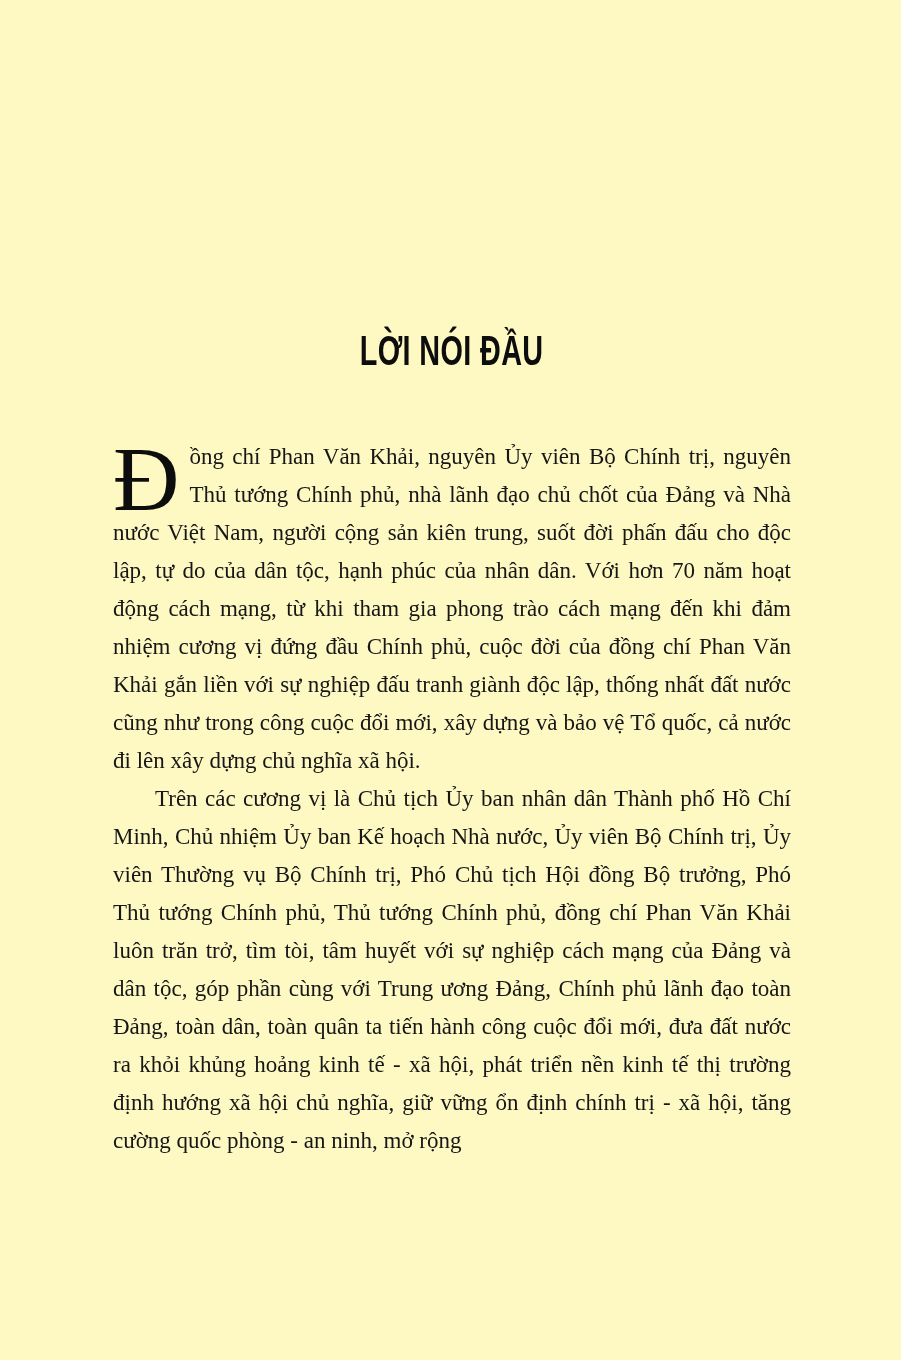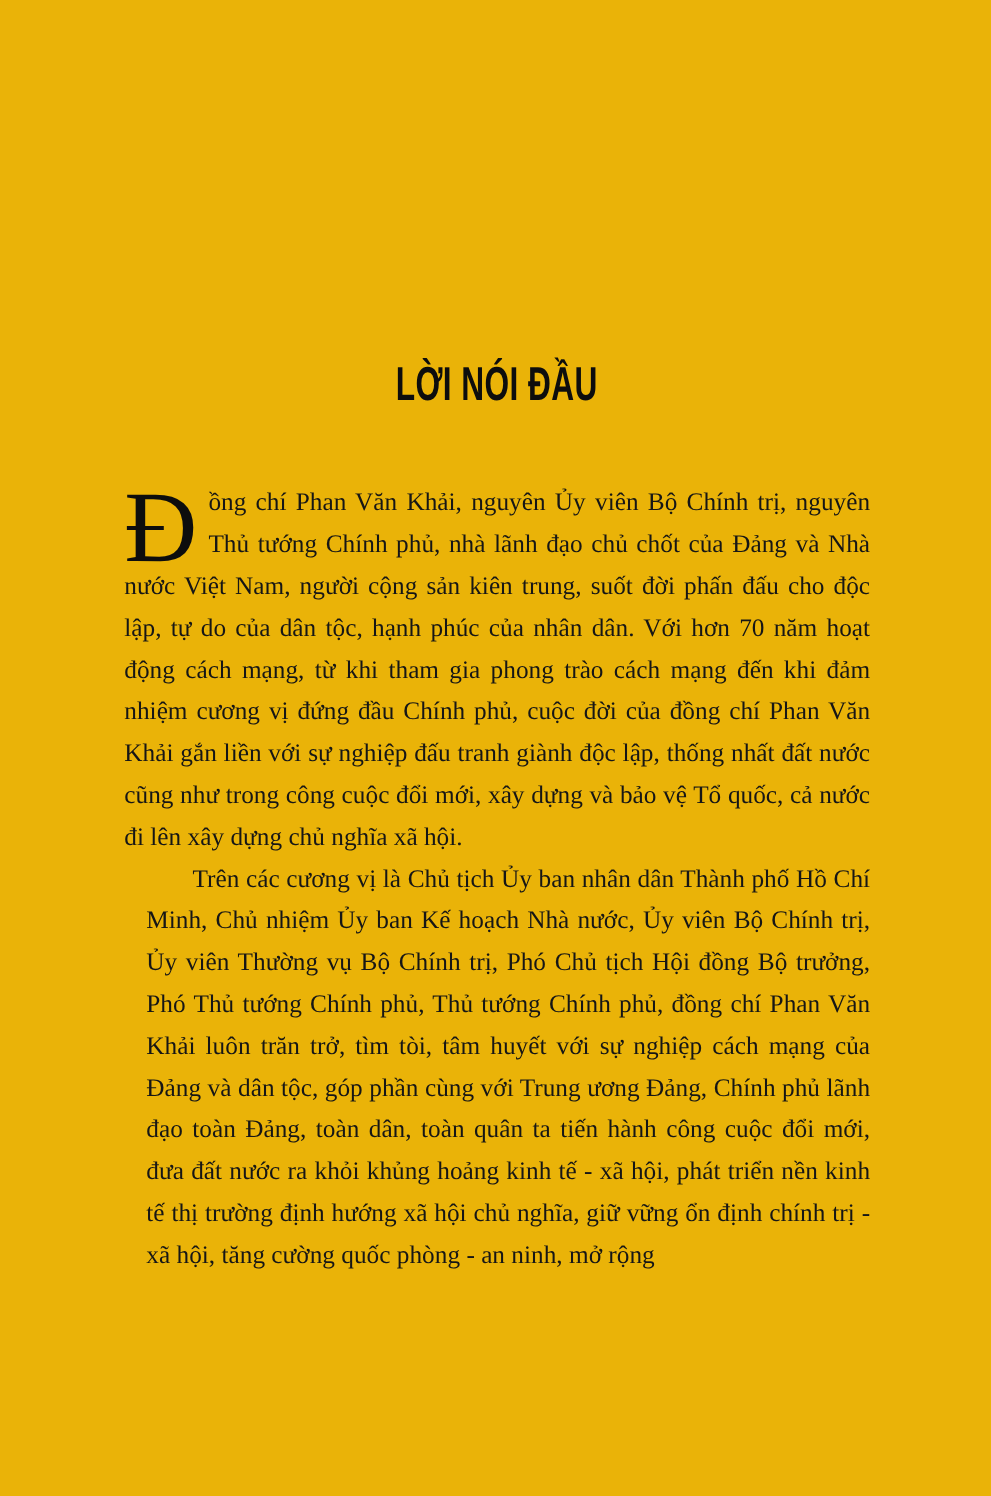--- a/index.html
+++ b/index.html
@@ -7,21 +7,21 @@
   body {
     width: 901px;
     height: 1360px;
     position: relative;
     overflow: hidden;
     font-family: "Liberation Serif", serif;
   }
   .page {
     position: absolute;
     inset: 0;
-    background: #eab308;
+    background: #fef9c3;
     color: #161616;
     padding: 328px 110px 40px 113px;
   }
   .title-row {
     text-align: center;
     margin-bottom: 64px;
     height: 46px;
   }
   .title-text {
     display: inline-block;
@@ -34,21 +34,21 @@
     white-space: nowrap;
     color: #0d0d0d;
   }
   .body-text {
     font-size: 23px;
     line-height: 38px;
     text-align: justify;
     color: #161616;
   }
   .para { text-align: justify; }
-  .para + .para { margin-top: 0; margin-left: 20px; }
+  .para + .para { margin-top: 0; }
   .dropcap {
     float: left;
     font-family: "Liberation Serif", serif;
     font-size: 92px;
     line-height: 64px;
     padding: 9px 10px 0 0;
     color: #0d0d0d;
   }
   .para.indented { text-indent: 42px; }
 </style>

